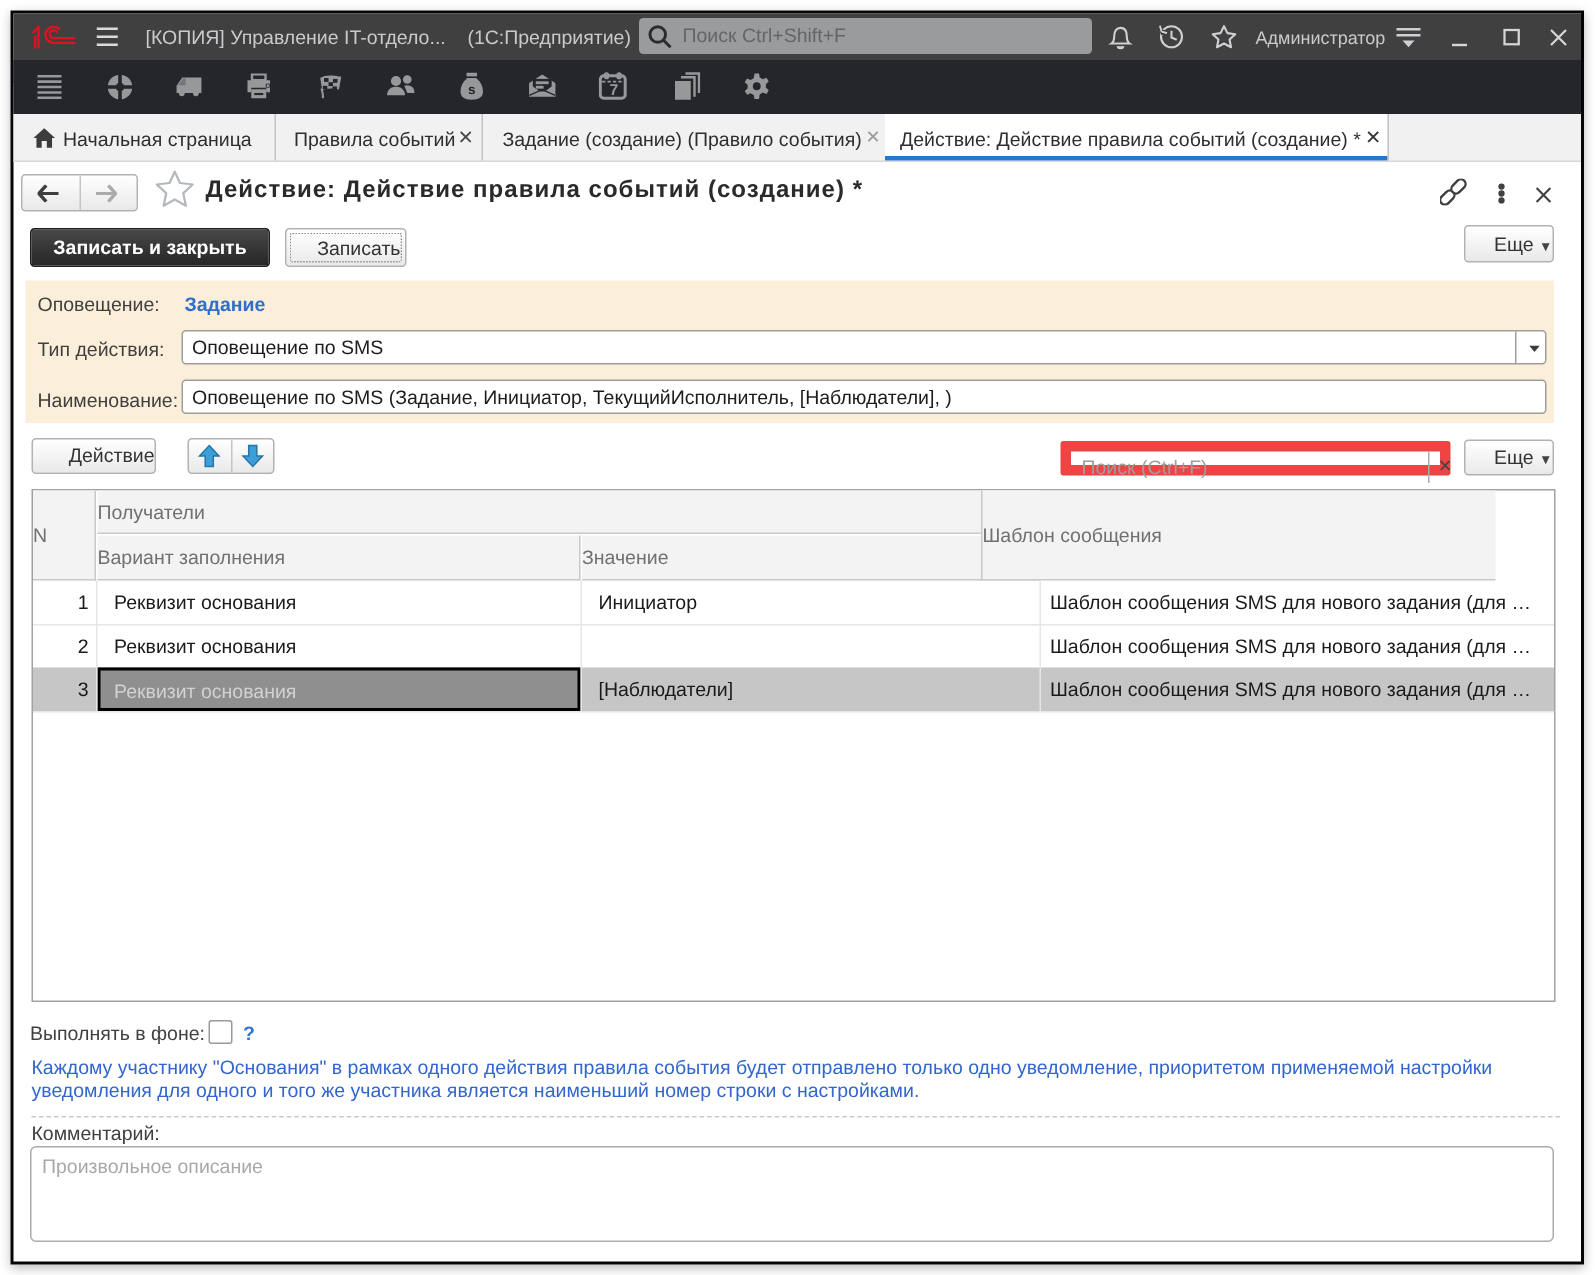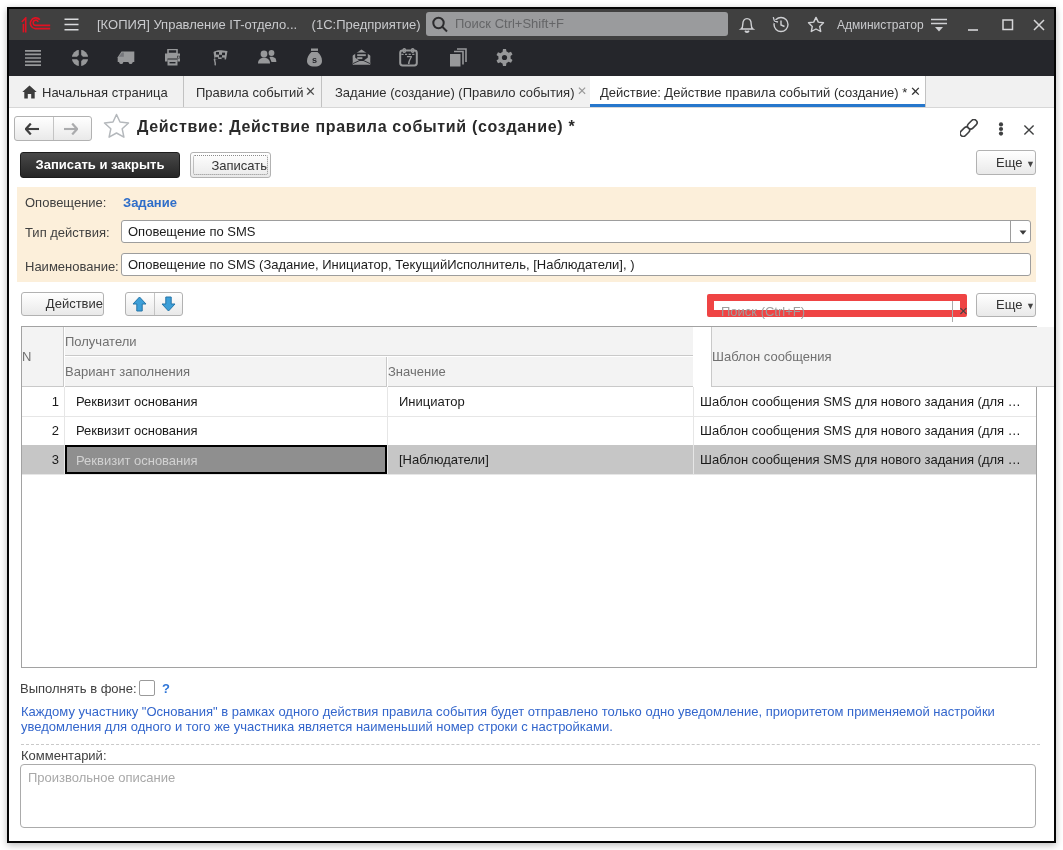--- a/index.html
+++ b/index.html
@@ -273,21 +273,21 @@
       <div class="abs" style="left:238px;top:0;width:1px;height:21px;background:#ababab"></div>
       <span class="abs" style="left:245px;top:1px;font-size:15px;color:#424242">×</span>
     </div>
     <div class="btn" style="left:967px;top:284px;width:60px;height:24px;line-height:22px">Еще <span style="font-size:9px;color:#444">▼</span></div>
   </div>
   <div id="tbl">
     <div class="hcell" style="left:0;top:0;width:42px;height:60px;line-height:60px;border-right:1px solid #c9c9c9;border-bottom:1px solid #c9c9c9">N</div>
     <div class="hcell" style="left:43px;top:0;width:628px;height:29px;line-height:29px;border-bottom:1px solid #c9c9c9">Получатели</div>
     <div class="hcell" style="left:43px;top:30px;width:322px;height:30px;line-height:29px;border-right:1px solid #c9c9c9;border-bottom:1px solid #c9c9c9">Вариант заполнения</div>
     <div class="hcell" style="left:366px;top:30px;width:305px;height:30px;line-height:29px;border-bottom:1px solid #c9c9c9">Значение</div>
-    <div class="hcell" style="left:689px;top:0;width:343px;height:60px;line-height:60px;border-left:1px solid #c9c9c9;border-bottom:1px solid #c9c9c9">Шаблон сообщения</div>
+    <div class="hcell" style="left:632px;top:0;width:343px;height:60px;line-height:60px;border-left:1px solid #c9c9c9;border-bottom:1px solid #c9c9c9">Шаблон сообщения</div>
     <div class="cell" style="left:0;top:61px;width:37px;height:28px;line-height:28px;text-align:right">1</div>
     <div class="cell" style="left:54px;top:61px;width:300px;height:28px;line-height:28px">Реквизит основания</div>
     <div class="cell" style="left:377px;top:61px;width:290px;height:28px;line-height:28px">Инициатор</div>
     <div class="cell" style="left:678px;top:61px;width:332px;height:28px;line-height:28px">Шаблон сообщения SMS для нового задания (для …</div>
     <div class="abs" style="left:0;top:89px;width:1014px;height:1px;background:#e6e6e6"></div>
     <div class="cell" style="left:0;top:90px;width:37px;height:28px;line-height:28px;text-align:right">2</div>
     <div class="cell" style="left:54px;top:90px;width:300px;height:28px;line-height:28px">Реквизит основания</div>
     <div class="cell" style="left:678px;top:90px;width:332px;height:28px;line-height:28px">Шаблон сообщения SMS для нового задания (для …</div>
     <div class="abs" style="left:0;top:118px;width:1014px;height:29px;background:#c6c6c6"></div>
     <div class="cell" style="left:0;top:118px;width:37px;height:29px;line-height:29px;text-align:right">3</div>

